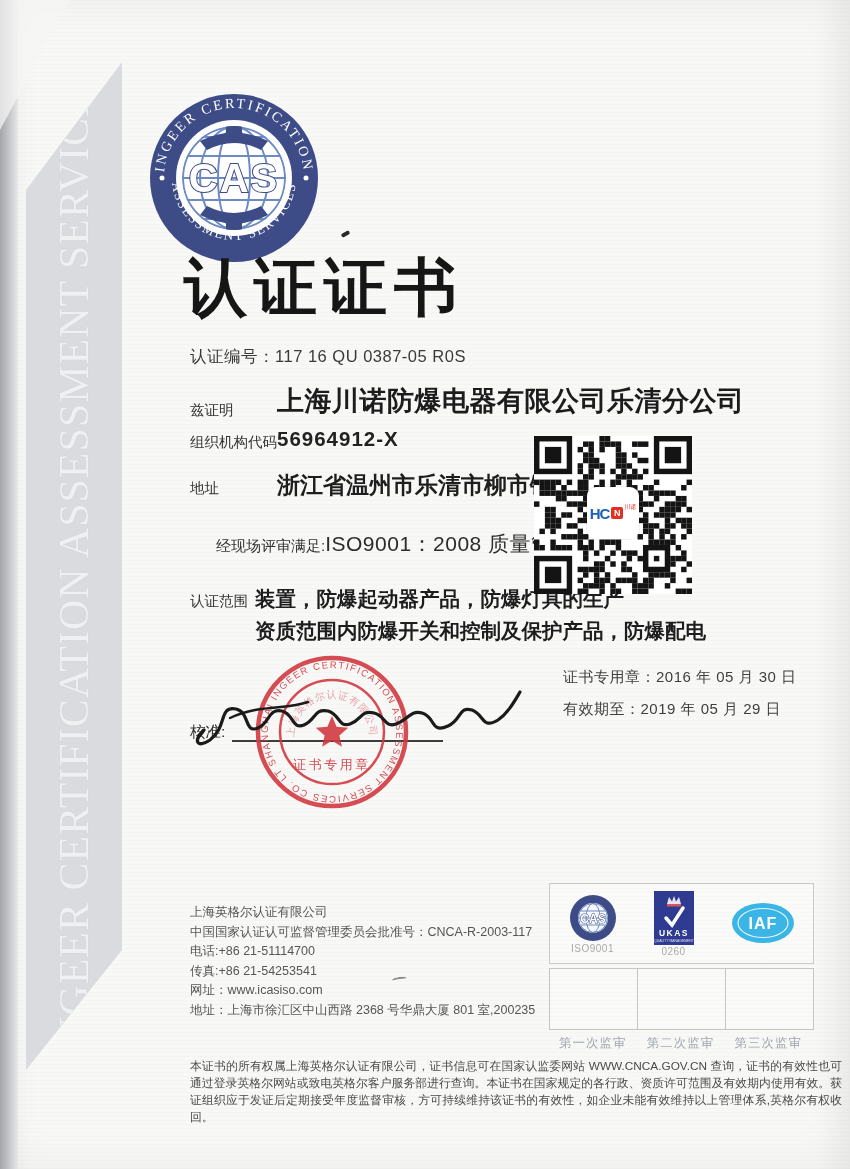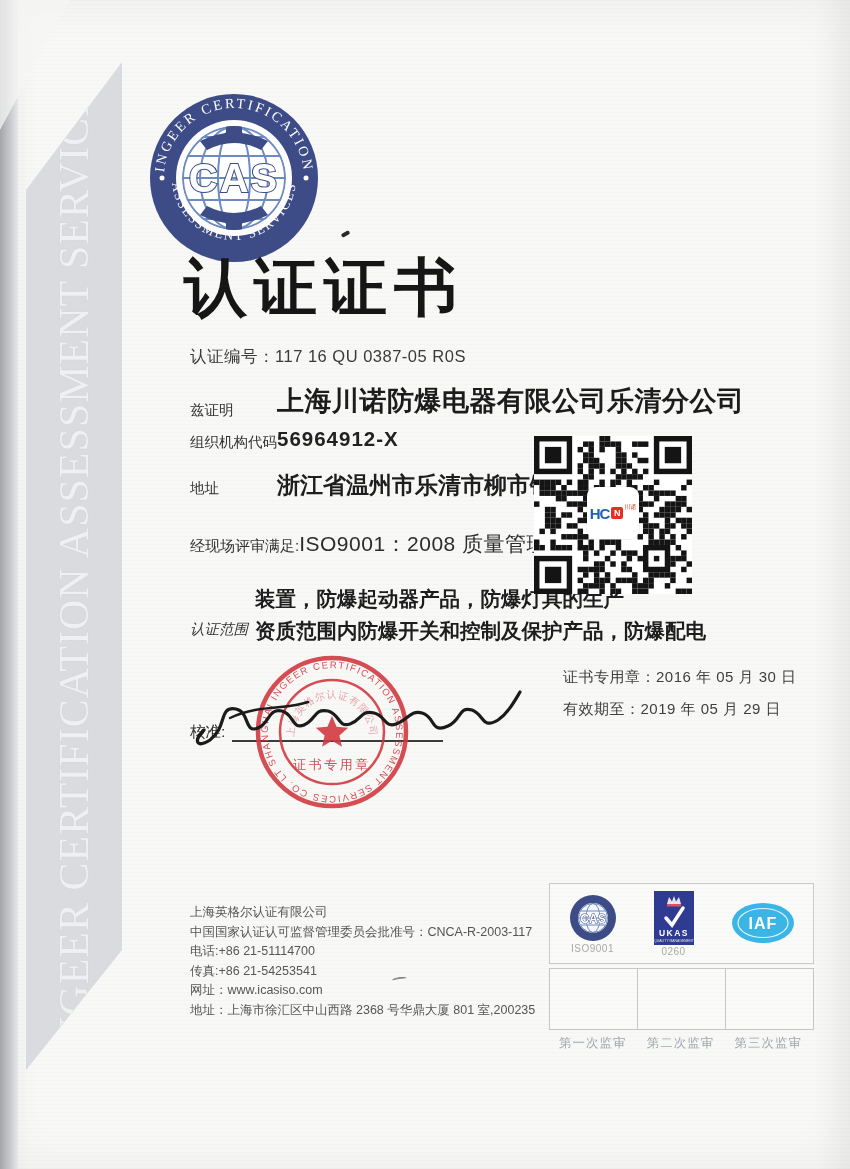--- a/index.html
+++ b/index.html
@@ -43,23 +43,23 @@
   .lbl{color:#333;font-size:14.5px;}
   .certify-lbl{position:absolute;left:190px;top:401px;}
   .company{position:absolute;left:277px;top:383px;font-size:27px;font-weight:700;color:#1c1c1c;
     letter-spacing:.5px;}
   .orgcode-lbl{position:absolute;left:190px;top:433px;}
   .orgcode-val{position:absolute;left:277px;top:427px;font-size:20.5px;font-weight:700;color:#222;
     letter-spacing:1px;}
   .addr-lbl{position:absolute;left:190px;top:479px;}
   .addr-val{position:absolute;left:277px;top:470px;font-size:23px;font-weight:700;color:#1e1e1e;}
   .assess-row{position:absolute;left:190px;top:530px;display:flex;align-items:baseline;}
-  .assess-row .lbl2{font-size:15px;color:#333;}
+  .assess-row .lbl2{font-size:15px;color:#333;margin-left:26px;}
   .assess-row .val{font-size:21px;color:#2c2c2c;letter-spacing:.5px;}
-  .scope-lbl{position:absolute;left:190px;top:620px;font-style:italic;}
+  .scope-lbl{position:absolute;left:190px;top:592px;}
   .scope-val{position:absolute;left:255px;top:583px;width:520px;font-size:20.5px;font-weight:700;
     color:#1d1d1d;line-height:1.55;}
   
   .qr{position:absolute;left:534px;top:436px;width:158px;height:158px;z-index:5;background:#fff;}
   .qr svg{display:block;}
   .qr-logo{position:absolute;left:53px;top:51px;width:52px;height:52px;background:#fff;border-radius:9px;
     box-shadow:0 0 0 1px rgba(0,0,0,.06);display:flex;align-items:center;justify-content:center;gap:1px;}
   .qr-logo .h,.qr-logo .c{color:#1b62b5;font-weight:700;font-size:15px;line-height:1;}
   .qr-logo .c{margin-left:-2px;}
   .qr-logo .n{background:#e03122;color:#fff;font-weight:700;font-size:9px;width:12px;height:12px;
@@ -541,14 +541,15 @@
     <div class="audit-cell"></div>
   </div>
   <div class="audit-labels">
     <span>第一次监审</span>
     <span>第二次监审</span>
     <span>第三次监审</span>
   </div>
 
   <div class="artifact-dash"></div>
 
+  <div class="footnote">本证书的所有权属上海英格尔认证有限公司，证书信息可在国家认监委网站 WWW.CNCA.GOV.CN 查询，证书的有效性也可通过登录英格尔网站或致电英格尔客户服务部进行查询。本证书在国家规定的各行政、资质许可范围及有效期内使用有效。获证组织应于发证后定期接受年度监督审核，方可持续维持该证书的有效性，如企业未能有效维持以上管理体系,英格尔有权收回。</div>
 
 </div>
 
 </body></html>

